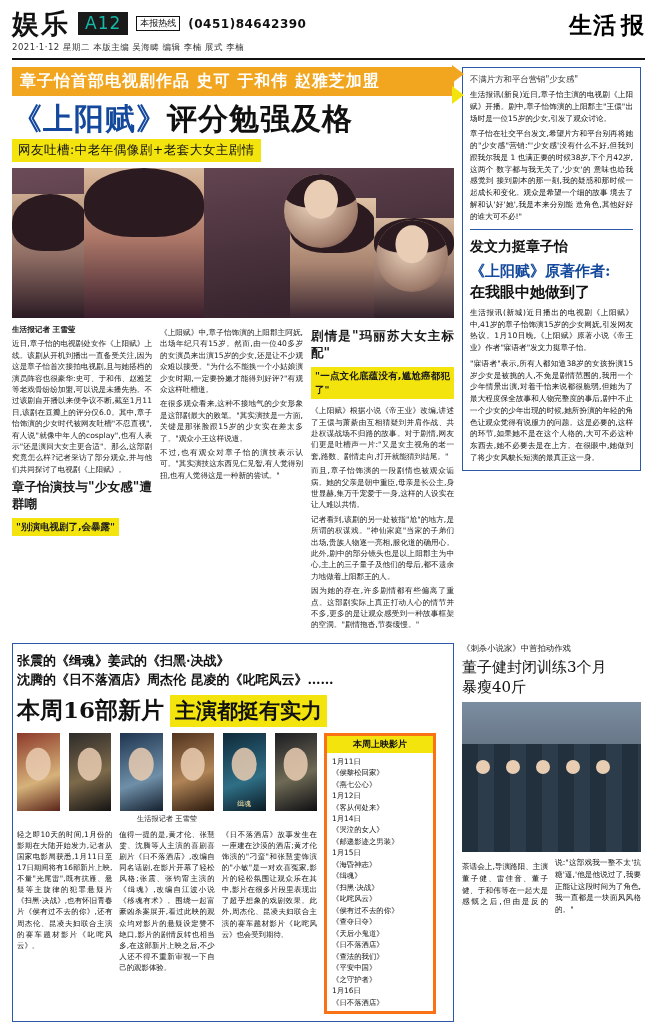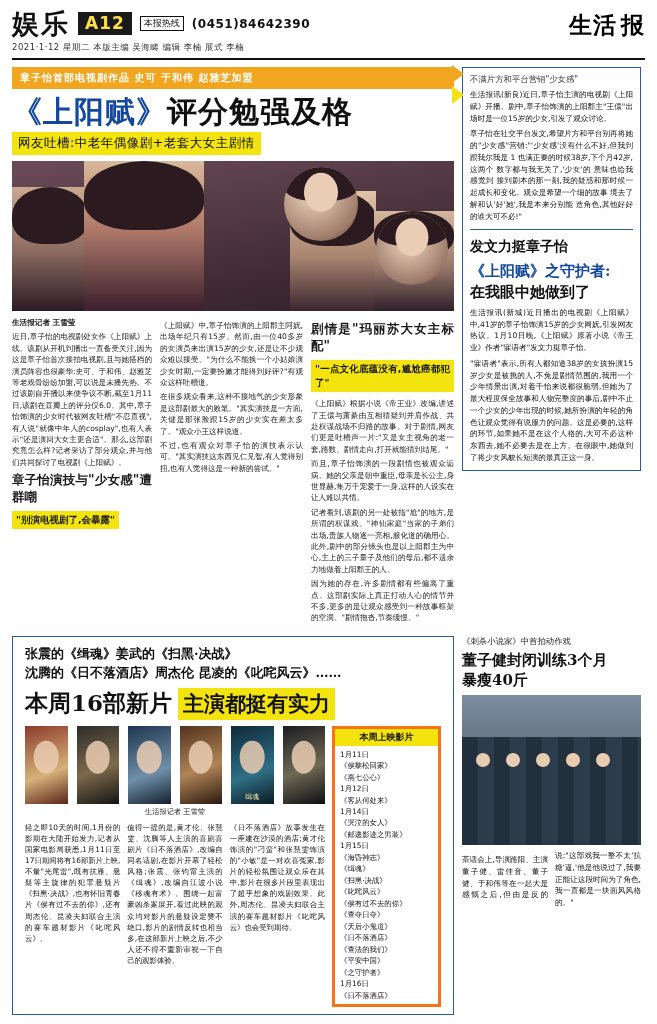--- a/index.html
+++ b/index.html
@@ -10,34 +10,34 @@
     color:#111;
     overflow:hidden;
   }
   .page{position:relative;width:657px;height:1024px;box-sizing:border-box;padding:10px 12px;}
 
   
   .masthead{display:flex;align-items:flex-start;justify-content:space-between;border-bottom:2px solid #111;padding-bottom:4px;}
   .mh-left{display:flex;flex-direction:column;}
   .mh-top{display:flex;align-items:center;gap:8px;}
   .mh-title{font-family:"DejaVu Serif","Liberation Serif",serif;font-weight:bold;font-size:27px;letter-spacing:2px;color:#111;line-height:1;}
-  .mh-page{background:#1a1a1a;color:#fde047;font-weight:bold;font-size:17px;padding:2px 7px;line-height:1.1;letter-spacing:1px;}
+  .mh-page{background:#1a1a1a;color:#14b8a6;font-weight:normal;font-size:17px;padding:2px 7px;line-height:1.1;letter-spacing:1px;}
   .mh-hot{border:1px solid #111;font-size:9px;padding:2px 3px;line-height:1.1;text-align:right;}
   .mh-phone{font-size:12px;font-weight:bold;letter-spacing:0.5px;}
   .mh-sub{font-size:8.5px;color:#333;margin-top:5px;letter-spacing:0.5px;}
   .mh-right{display:flex;align-items:center;gap:4px;}
   .mh-logo{font-family:"DejaVu Serif","Liberation Serif",serif;font-weight:bold;font-size:23px;color:#000000;letter-spacing:1px;}
 
   
   .cols{display:flex;gap:8px;margin-top:7px;}
   .colL{width:442px;}
   .colR{width:179px;}
 
   
-  .hl-band{background:#f2a61f;color:#fff;font-weight:bold;font-size:10px;padding:4px 8px;letter-spacing:1px;position:relative;}
+  .hl-band{background:#f2a61f;color:#fff;font-weight:bold;font-size:16px;padding:4px 8px;letter-spacing:1px;position:relative;}
   .hl-main{font-family:"DejaVu Serif","Liberation Serif",serif;font-weight:bold;font-size:30px;letter-spacing:1px;margin:6px 0 4px 0;line-height:1.1;}
   .hl-main .blue{color:#13489c;}
   .hl-sub{background:#f3e40d;display:inline-block;font-weight:normal;font-size:12.5px;padding:3px 6px;letter-spacing:0.5px;}
   .arrow-stack{position:absolute;right:-10px;top:-2px;}
   .hl-wrap{position:relative;}
   .tri{width:0;height:0;border-top:9px solid transparent;border-bottom:9px solid transparent;border-left:12px solid #f2a61f;margin-bottom:3px;}
   .tri.y{border-left-color:#f3e40d;}
 
   
   .collage{position:relative;height:150px;margin-top:6px;background:linear-gradient(170deg,#6b4b57,#2e1d26);overflow:hidden;}
@@ -65,21 +65,21 @@
   
   .rbox{border:1px solid #2b58a8;padding:6px 7px;box-sizing:border-box;}
   .rtop{font-size:8.4px;color:#333;margin-bottom:4px;}
   .rtitle{font-family:"DejaVu Serif","Liberation Serif",serif;font-weight:bold;font-size:15px;line-height:1.35;margin:2px 0 5px 0;}
   .rtitle .blue{color:#13489c;}
   .rbody{font-size:7.6px;line-height:1.55;text-align:justify;}
   .rdiv{height:1px;background:#2b58a8;margin:7px 0;}
 
   
   .bottom{display:flex;gap:8px;margin-top:9px;}
-  .bL{width:442px;border:1px solid #2b58a8;box-sizing:border-box;padding:7px 12px;}
+  .bL{width:442px;border:1px solid #2b58a8;box-sizing:border-box;padding:7px 4px;}
   .bR{width:179px;box-sizing:border-box;}
   .b-kicker{font-family:"DejaVu Serif","Liberation Serif",serif;font-weight:bold;font-size:13px;line-height:1.5;}
   .b-head{display:flex;align-items:center;gap:6px;margin:5px 0 6px 0;}
   .b-head .big{font-family:"DejaVu Serif","Liberation Serif",serif;font-weight:bold;font-size:23px;}
   .b-head .yel{background:#f3e40d;font-family:"DejaVu Serif","Liberation Serif",serif;font-weight:bold;font-size:21px;padding:2px 5px;}
   .posters{display:flex;gap:9px;}
   .poster{width:54px;height:78px;position:relative;overflow:hidden;}
   .p1{background:linear-gradient(160deg,#8d3a2a,#d6b27a 60%,#5a2419);}
   .p2{background:linear-gradient(160deg,#2d2b2a,#7d6a4b 55%,#141312);}
   .p3{background:linear-gradient(160deg,#1f3550,#6f8fa8 60%,#14202e);}
@@ -90,21 +90,21 @@
   .p-cap{position:absolute;bottom:2px;left:0;width:100%;text-align:center;color:#ffe9a8;font-size:7px;font-family:"DejaVu Serif","Liberation Serif",serif;}
   .film-wrap{display:flex;gap:7px;margin-top:5px;}
   .film-left{width:300px;}
   .film-list{width:112px;border:3px solid #f97316;box-sizing:border-box;}
   .fl-head{background:#f3e40d;text-align:center;font-weight:bold;font-size:9px;padding:2px 0;}
   .fl-body{font-size:7.4px;line-height:1.55;padding:3px 5px;}
   .b-cols{display:flex;gap:7px;margin-top:5px;}
   .b-col{width:96px;font-size:7.4px;line-height:1.5;text-align:justify;}
 
   .bR-kicker{font-size:8.4px;color:#222;}
-  .bR-title{font-family:"DejaVu Serif","Liberation Serif",serif;font-weight:bold;font-size:15px;line-height:1.35;margin:3px 0;}
+  .bR-title{font-family:"DejaVu Serif","Liberation Serif",serif;font-weight:normal;font-size:15px;line-height:1.35;margin:3px 0;}
   .bR-photo{height:150px;background:linear-gradient(180deg,#7b8da0,#39424d);position:relative;overflow:hidden;margin:5px 0;}
   .bR-photo .grp{position:absolute;bottom:0;left:0;width:100%;height:72%;background:repeating-linear-gradient(90deg,#22303d 0 16px,#2c3c4b 16px 32px);}
   .bR-photo .hd{position:absolute;bottom:52%;width:14px;height:14px;border-radius:50%;background:#e8cdb3;}
   .bR-body{font-size:7.6px;line-height:1.55;text-align:justify;}
   .bR-cols{column-count:2;column-gap:7px;}
 
   .caption{font-size:7.2px;text-align:center;margin-top:3px;color:#222;}
 </style>
 </head>
 <body>
@@ -193,21 +193,21 @@
     <div class="colR">
       <div class="rbox">
         <div class="rtop">不满片方和平台营销"少女感"</div>
         <div class="rbody">生活报讯(新良)近日,章子怡主演的电视剧《上阳赋》开播。剧中,章子怡饰演的上阳郡主"王儇"出场时是一位15岁的少女,引发了观众讨论。</div>
         <div class="rbody" style="margin-top:4px">章子怡在社交平台发文,希望片方和平台别再将她的"少女感"营销:"'少女感'没有什么不好,但我到跟我尔我是 1 也满正要的时候38岁,下个月42岁,这两个 数字都与我无关了,'少女'的 意味也给我感觉到 接到剧本的那一刻,我的疑惑和那时候一 起成长和变化。观众是希望一个细的故事 境去了解和认'好'她',我是本来分别能 造角色,其他好好的谁大可不必!"</div>
 
         <div class="rdiv"></div>
 
         <div class="rtitle" style="font-size:14px;margin-top:0">发文力挺章子怡</div>
         <div class="rtitle">
-          <div class="blue">《上阳赋》之守护者:</div>
+          <div class="blue">《上阳赋》原著作者:</div>
           <div>在我眼中她做到了</div>
         </div>
         <div class="rbody">生活报讯(新城)近日播出的电视剧《上阳赋》中,41岁的章子怡饰演15岁的少女网妩,引发网友热议。1月10日晚,《上阳赋》原著小说《帝王业》作者"寐语者"发文力挺章子怡。</div>
         <div class="rbody" style="margin-top:4px">"寐语者"表示,所有人都知道38岁的女孩扮演15岁少女是被挑的人,不免是剧情范围的,我用一个少年情景出演,对着千怡来说都很脆弱,但她为了最大程度保全故事和人物完整度的事后,剧中不止一个少女的少年出现的时候,她所扮演的年轻的角色让观众觉得有说服力的问题。这是必要的,这样的环节,如果她不是在这个人格的,大可不必这种东西去,她不必要去是在上方。在很眼中,她做到了将少女风貌长短演的最真正这一身。</div>
       </div>
     </div>
   </div>
 
   <div class="bottom">
 

